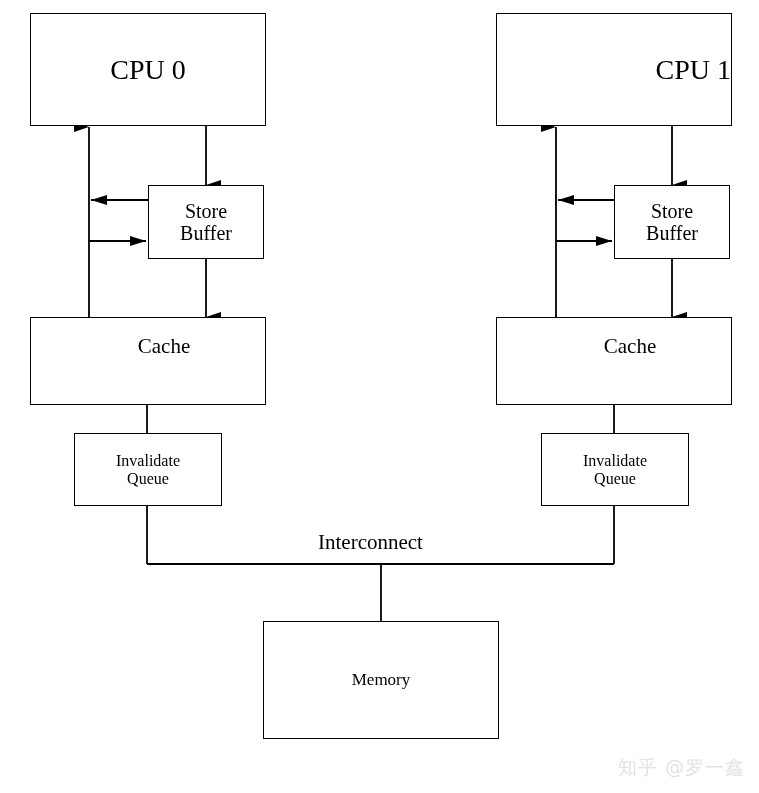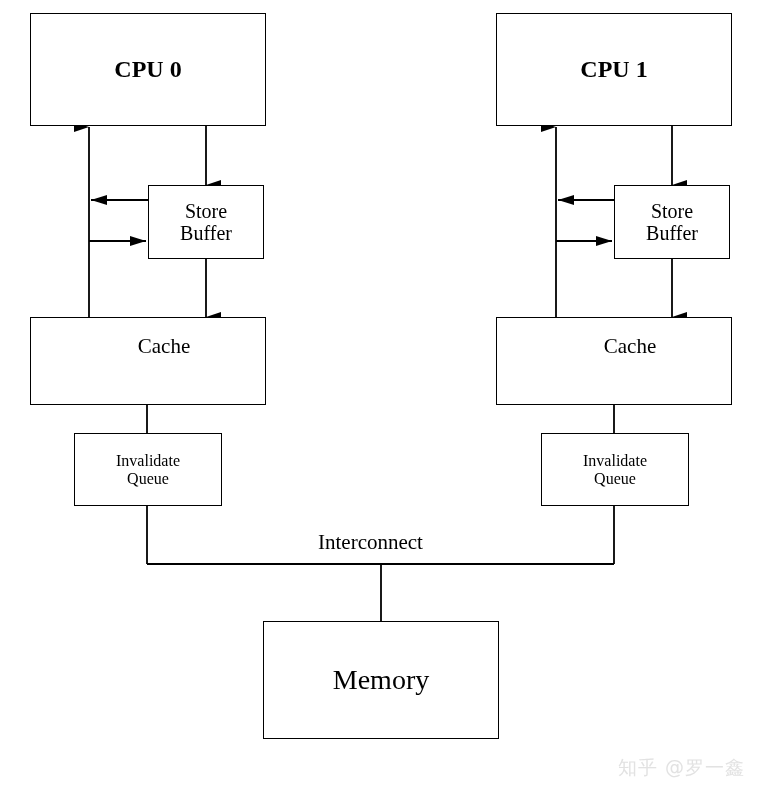--- a/index.html
+++ b/index.html
@@ -33,25 +33,25 @@
     display: flex;
     align-items: center;
     justify-content: center;
     text-align: center;
     color: #000000;
     line-height: 1.12;
   }
   .node-box.two-line {
     flex-direction: column;
   }
-  .lbl-cpu      { font-size: 24px; font-weight: bold; }
+  .lbl-cpu      { font-size: 28px; }
   .lbl-cache    { font-size: 21px; padding-left: 32px; }
   .lbl-sbuf     { font-size: 20px; }
   .lbl-queue    { font-size: 16px; }
-  .lbl-memory   { font-size: 28px; }
+  .lbl-memory   { font-size: 17px; }
 
   .bus-label {
     position: absolute;
     color: #000000;
     font-size: 21px;
     background: #ffffff;
     padding: 0 6px;
     white-space: nowrap;
     margin-left: 6px;
   }
@@ -121,21 +121,21 @@
       <path d="M147,564 L614,564"></path>
 
       <path d="M381,564 L381,621"></path>
     </g>
   </svg>
 
   <div class="node-box lbl-cpu" style="left:30px; top:13px; width:236px; height:113px;">
     <span>CPU 0</span>
   </div>
 
-  <div class="node-box lbl-cpu" style="left:496px; top:13px; width:236px; height:113px;">
+  <div class="node-box lbl-cpu" style="left:496px; top:13px; width:236px; height:113px;justify-content:flex-end;">
     <span>CPU 1</span>
   </div>
 
   <div class="node-box two-line lbl-sbuf" style="left:148px; top:185px; width:116px; height:74px;">
     <span>Store</span>
     <span>Buffer</span>
   </div>
 
   <div class="node-box two-line lbl-sbuf" style="left:614px; top:185px; width:116px; height:74px;">
     <span>Store</span>

